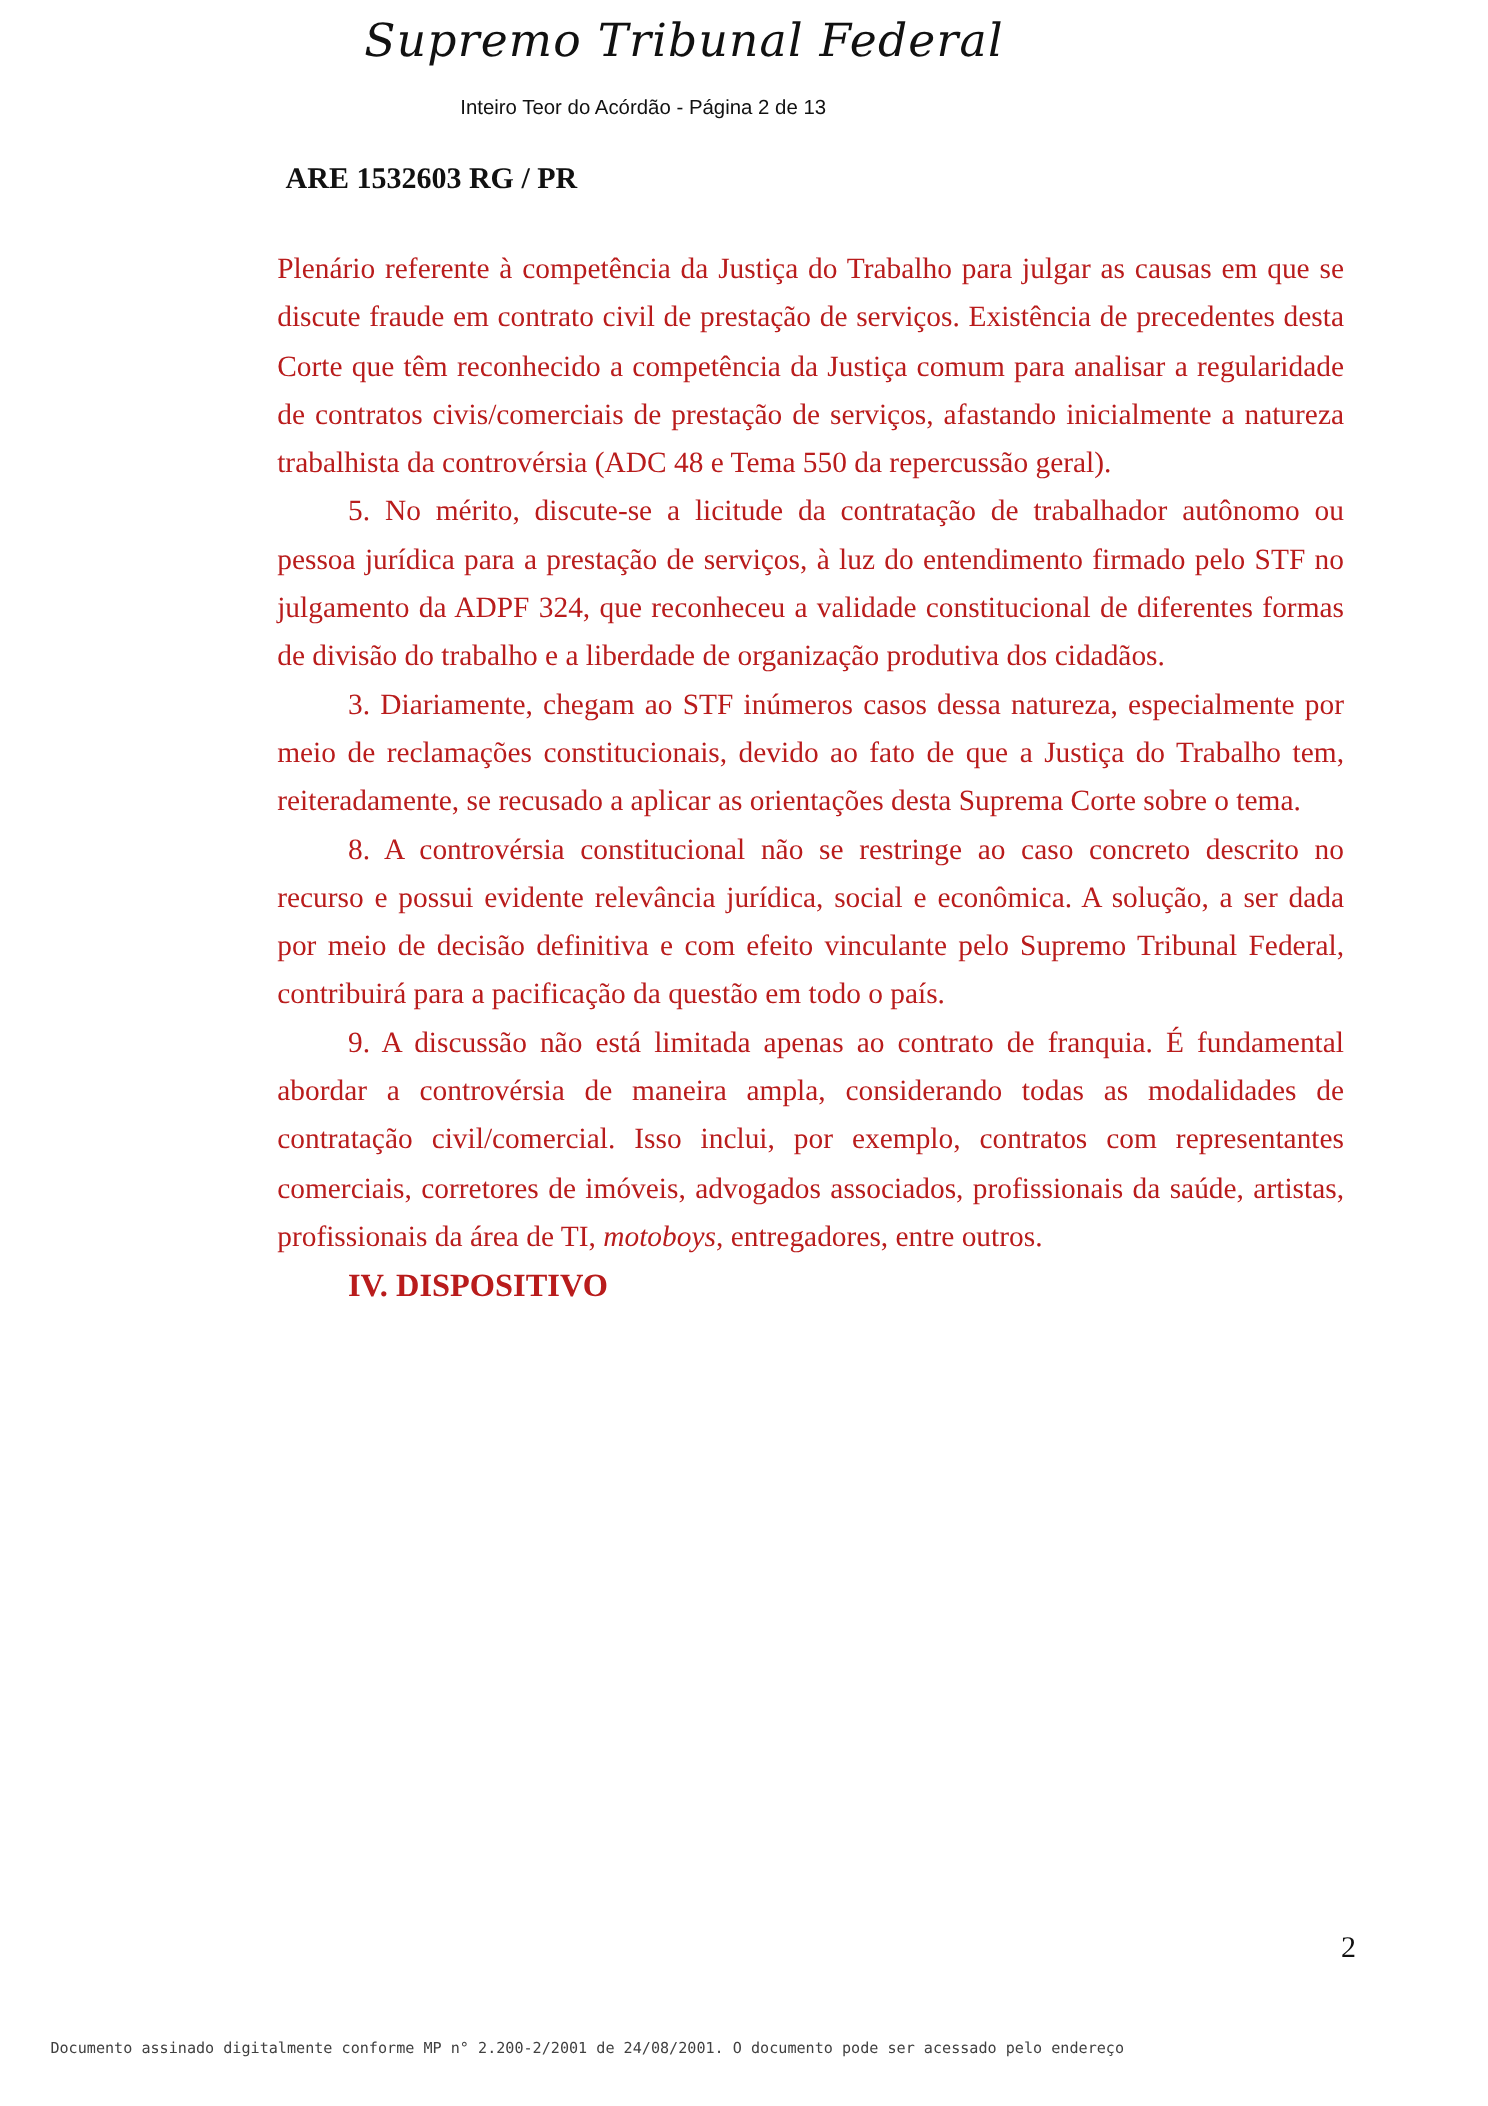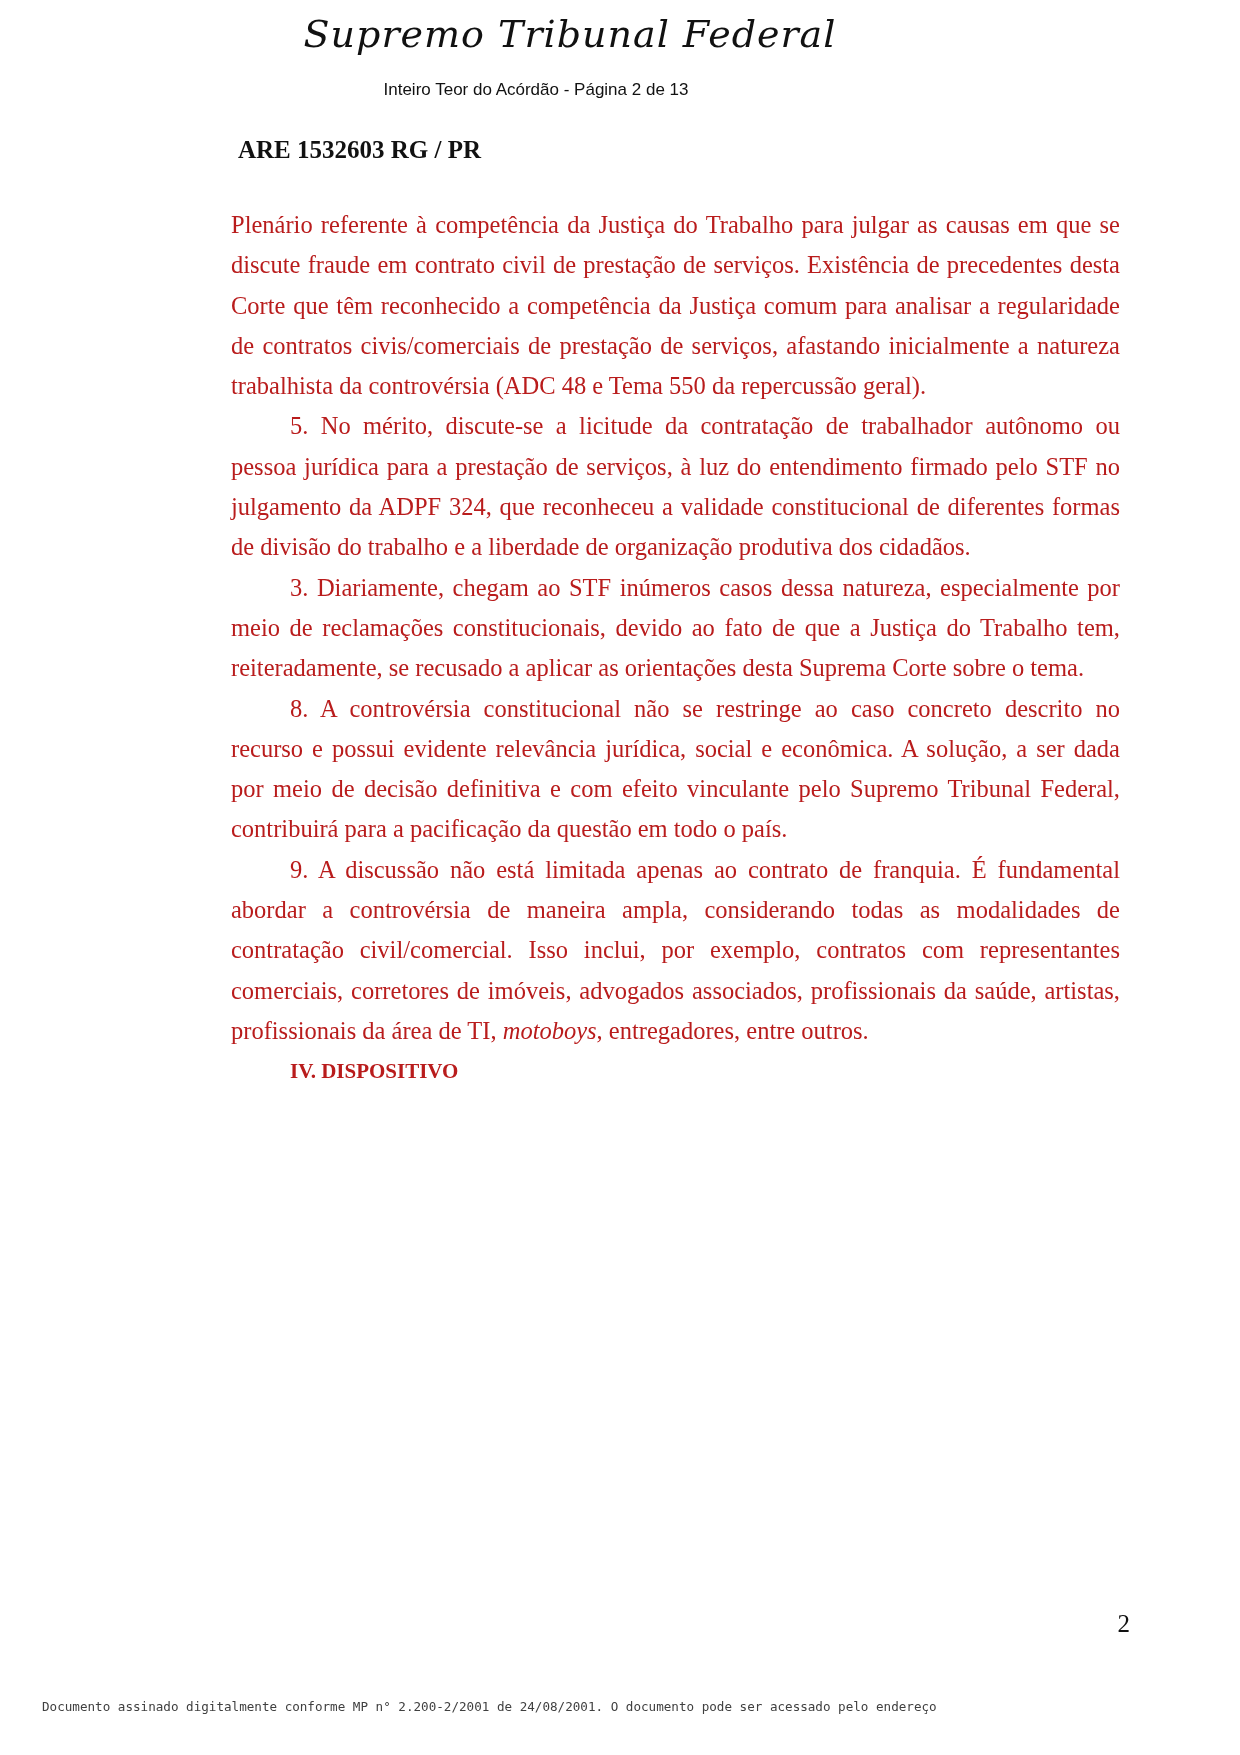--- a/index.html
+++ b/index.html
@@ -16,21 +16,21 @@
     position: absolute; top: 136px; left: 238px;
     font-family: "Liberation Serif", serif; font-weight: bold; font-size: 25px; color: #111; text-align: right;
   }
   .body-text {
     position: absolute; top: 205px; left: 231px; width: 889px;
     font-family: "Liberation Serif", serif; font-size: 24.5px; line-height: 40.3px; color: #b91c1c;
   }
   .body-text p { margin: 0; text-align: justify; }
   .body-text p.indent { text-indent: 59px; }
   .body-text h2 {
-    margin: 0; padding-left: 59px; font-size: 21px; font-weight: bold; line-height: 40.3px;
+    margin: 0; padding-left: 59px; font-size: 27px; font-weight: bold; line-height: 40.3px;
     font-family: "Liberation Serif", serif;
   }
   .body-text em { font-style: italic; }
   .page-number {
     position: absolute; top: 1610px; left: 1100px; width: 30px; text-align: right;
     font-family: "Liberation Serif", serif; font-size: 25px; color: #111;
   }
   .footer {
     position: absolute; top: 1697px; left: 42px; width: 1190px;
     font-family: "DejaVu Sans Mono", monospace; font-size: 12.6px; line-height: 20px; color: #404040;

